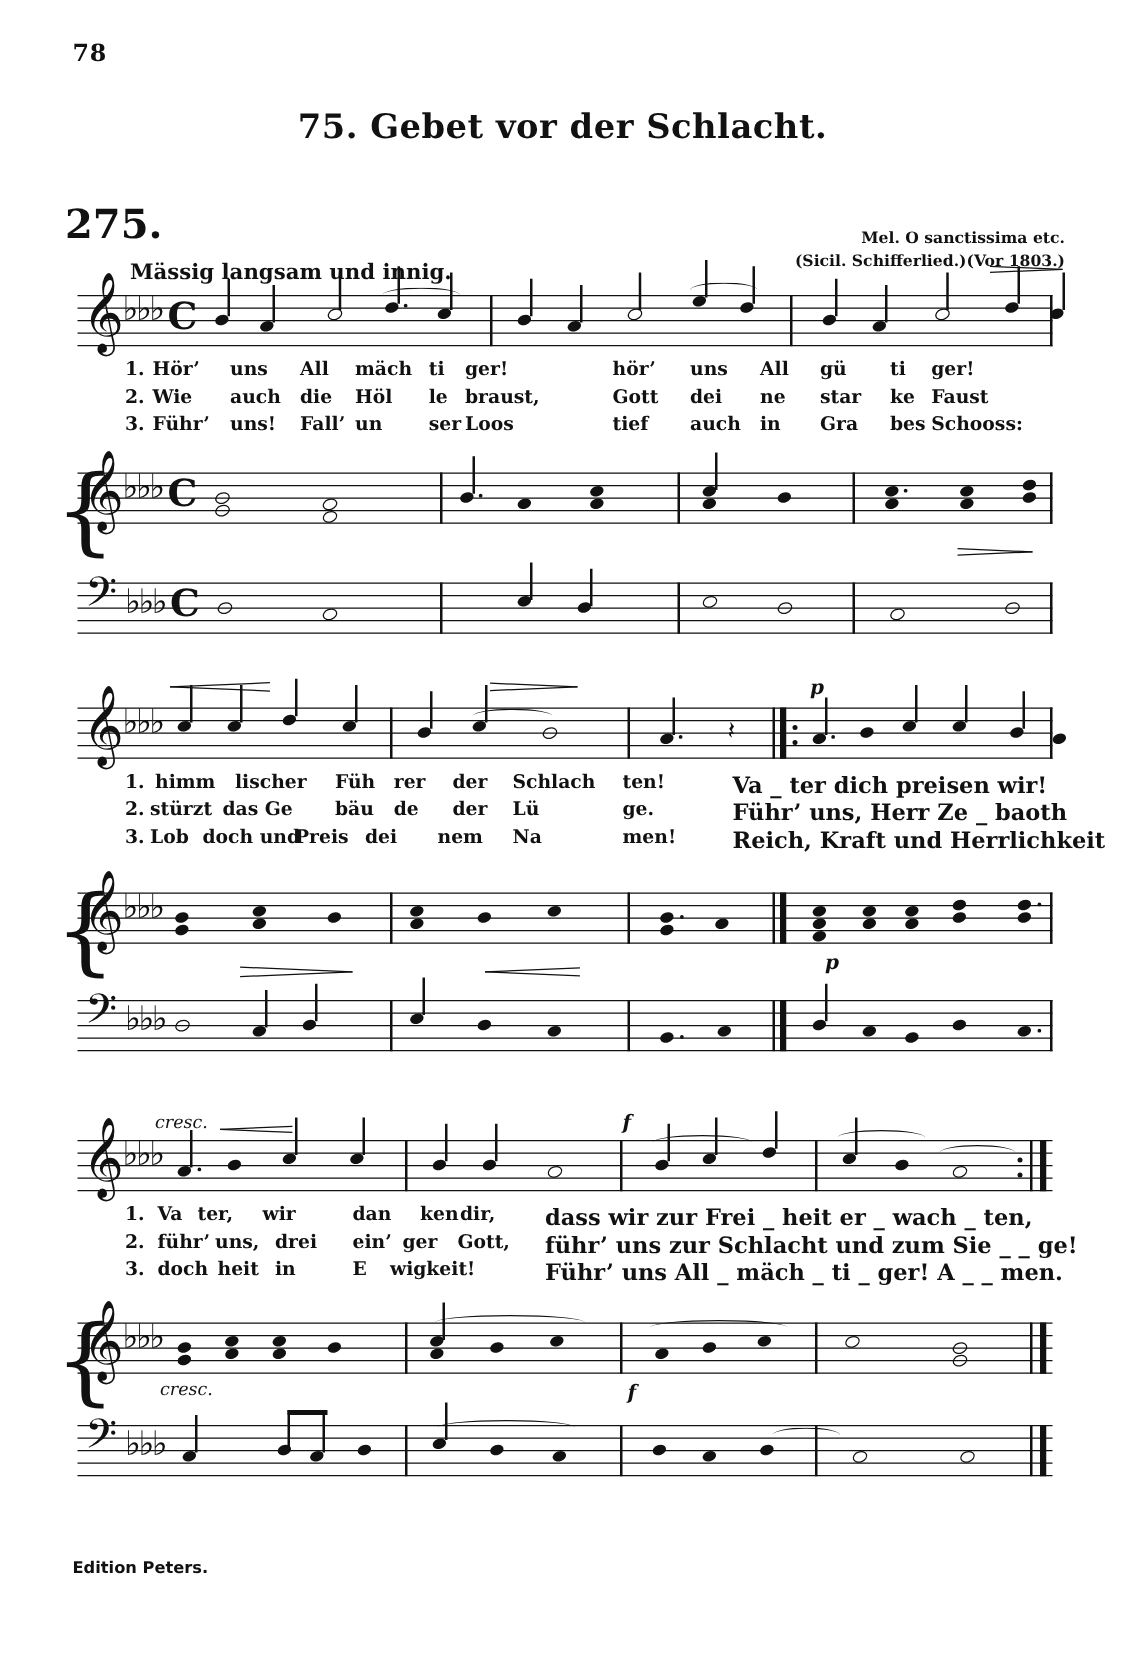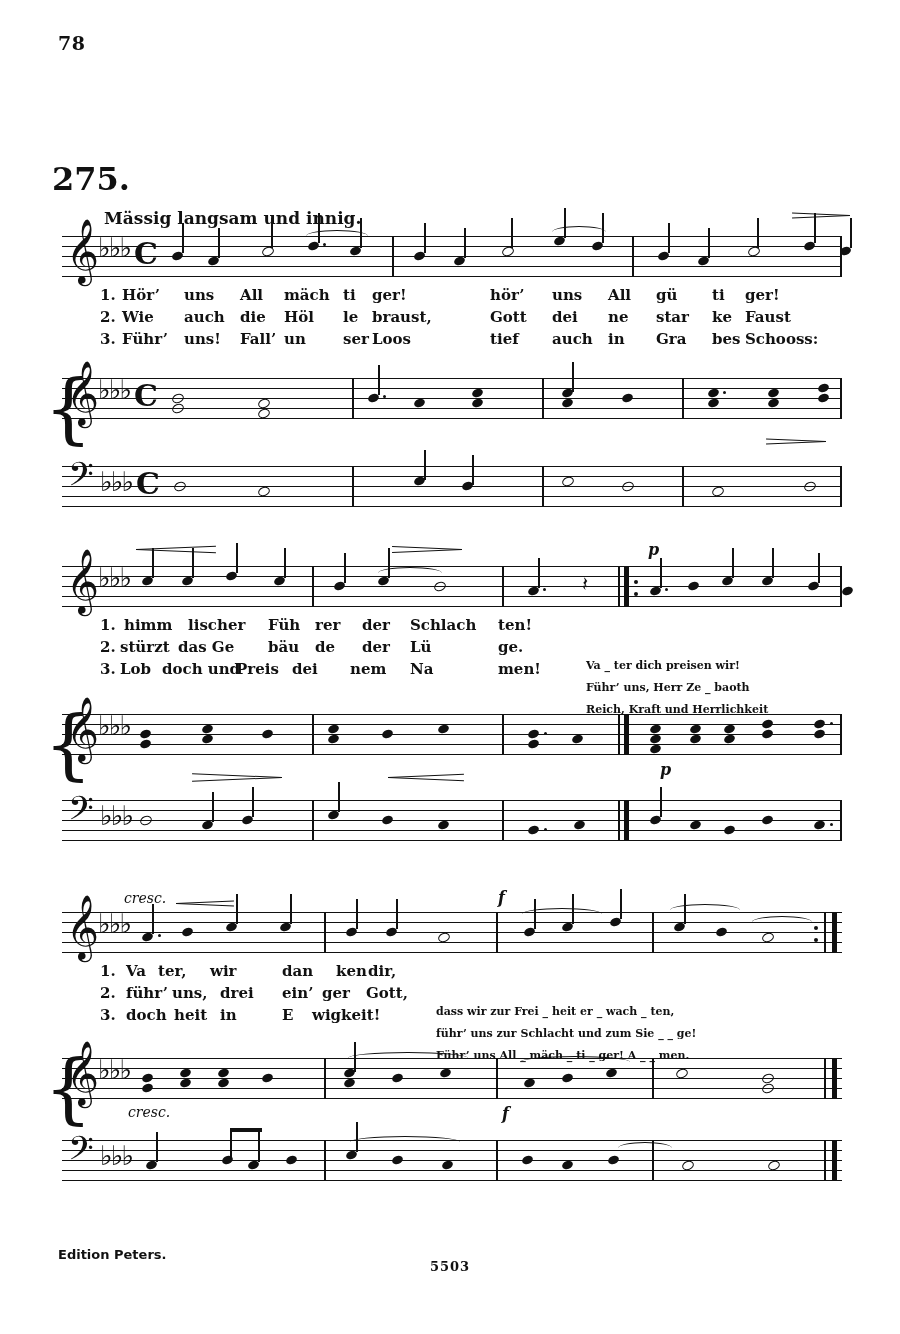--- a/index.html
+++ b/index.html
@@ -129,33 +129,38 @@
   .lyric-line{
     position:relative;height:22px;
     font-family:"DejaVu Serif", serif;
     font-weight:700;font-size:15px;white-space:nowrap;
   }
   .lyric-line .num{position:absolute;left:0;}
   .lyric-line .syl{position:absolute;}
   .lyric-right{
     position:absolute;
     font-family:"DejaVu Serif", serif;
-    font-weight:700;font-size:11px;white-space:nowrap;margin-top:41px;
+    font-weight:700;font-size:18px;white-space:nowrap;
   }
   .repeat-dots{position:absolute;}
   .repeat-dots i{position:absolute;width:4px;height:4px;border-radius:50%;background:#111;left:0;}
 </style>
 </head>
 <body>
 
 <div class="page">
 
   <div class="page-number">78</div>
+  <div class="title">75. Gebet vor der Schlacht.</div>
   <div class="song-number">275.</div>
   <div class="tempo">Mässig langsam und innig.</div>
+  <div class="melody-note">
+    <div class="l1">Mel. O sanctissima etc.</div>
+    <div class="l2">(Sicil. Schifferlied.)(Vor 1803.)</div>
+  </div>
 
   <div class="system" style="left:62px;top:236px;width:780px;height:42px;">
     <div class="staff">
       <div class="ln"></div>
         <div class="ln"></div>
         <div class="ln"></div>
         <div class="ln"></div>
         <div class="ln"></div>
     </div>
     <span class="clef treble" style="left:4px;top:-13px;">𝄞</span>
@@ -707,15 +712,14 @@
     <div class="slur" style="left:556px;top:2px;width:54px;"></div>
     <div class="barline" style="left:590px;top:0;height:41px;"></div>
 
     <div class="nh open" style="left:620px;top:21px;"></div>
     <div class="nh open" style="left:706px;top:21px;"></div>
     <div class="barline" style="left:762px;top:0;height:41px;"></div>
     <div class="barline thick" style="left:770px;top:0;height:41px;"></div>
   </div>
 
   <div class="footer-left">Edition Peters.</div>
-  <div class="footer-center">5503</div>
 
 </div>
 
 </body></html>

